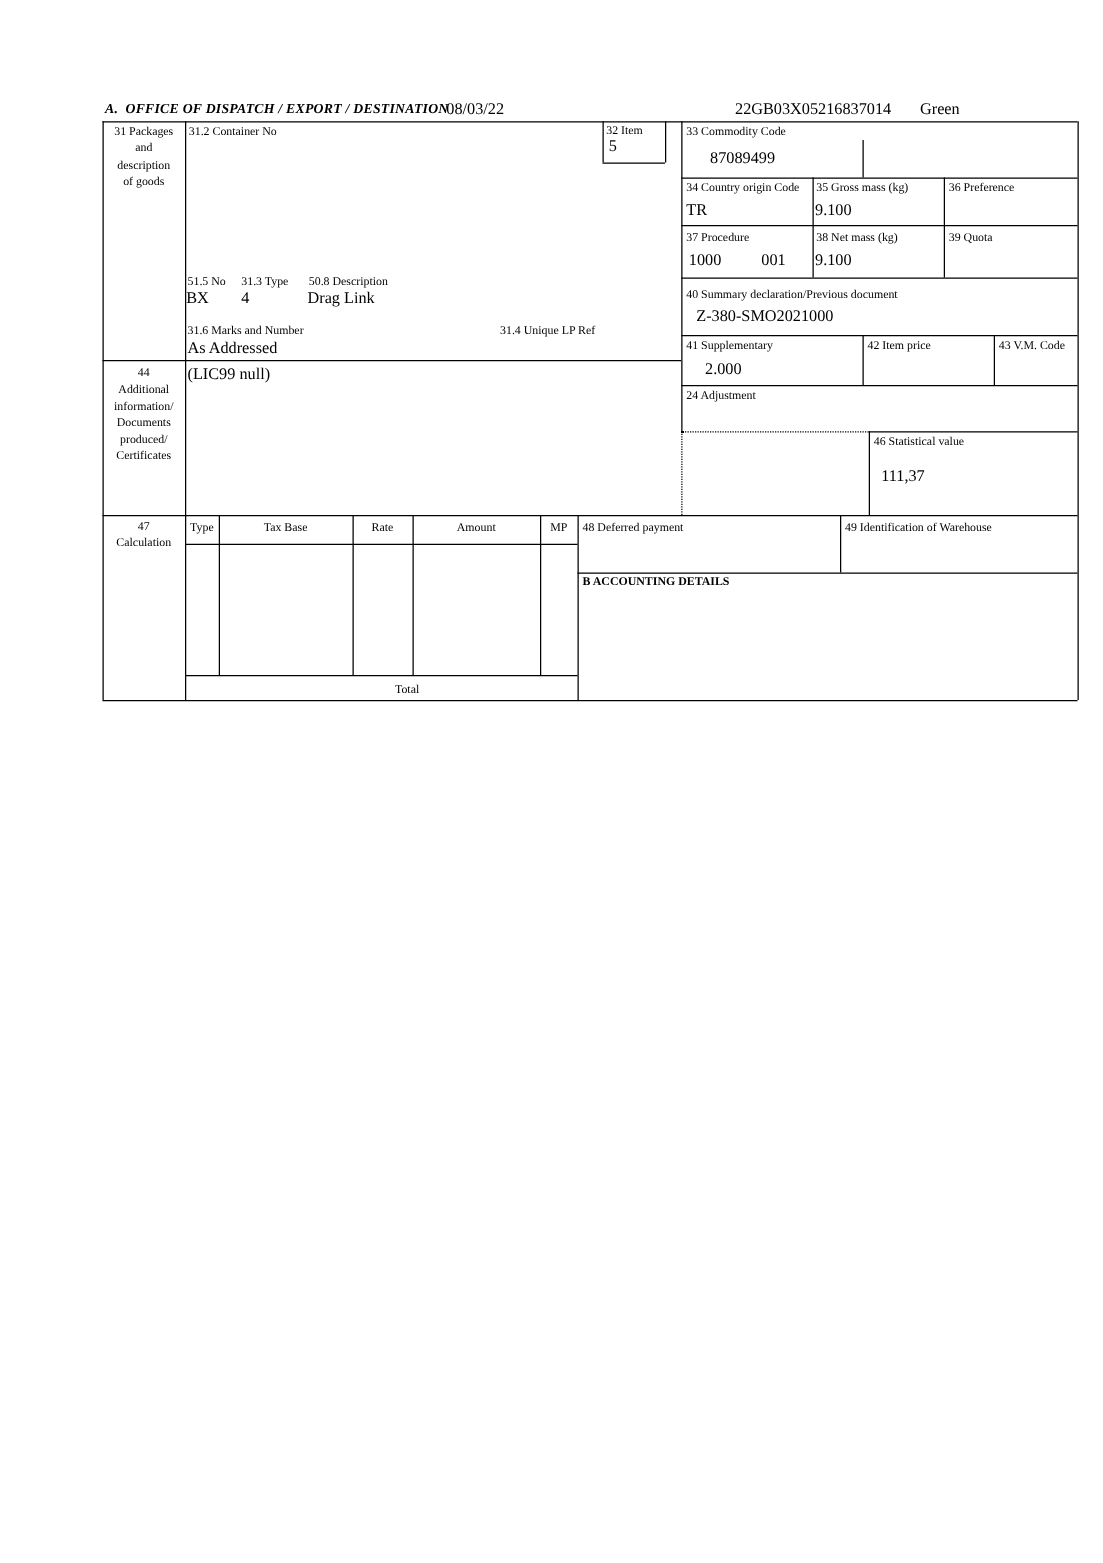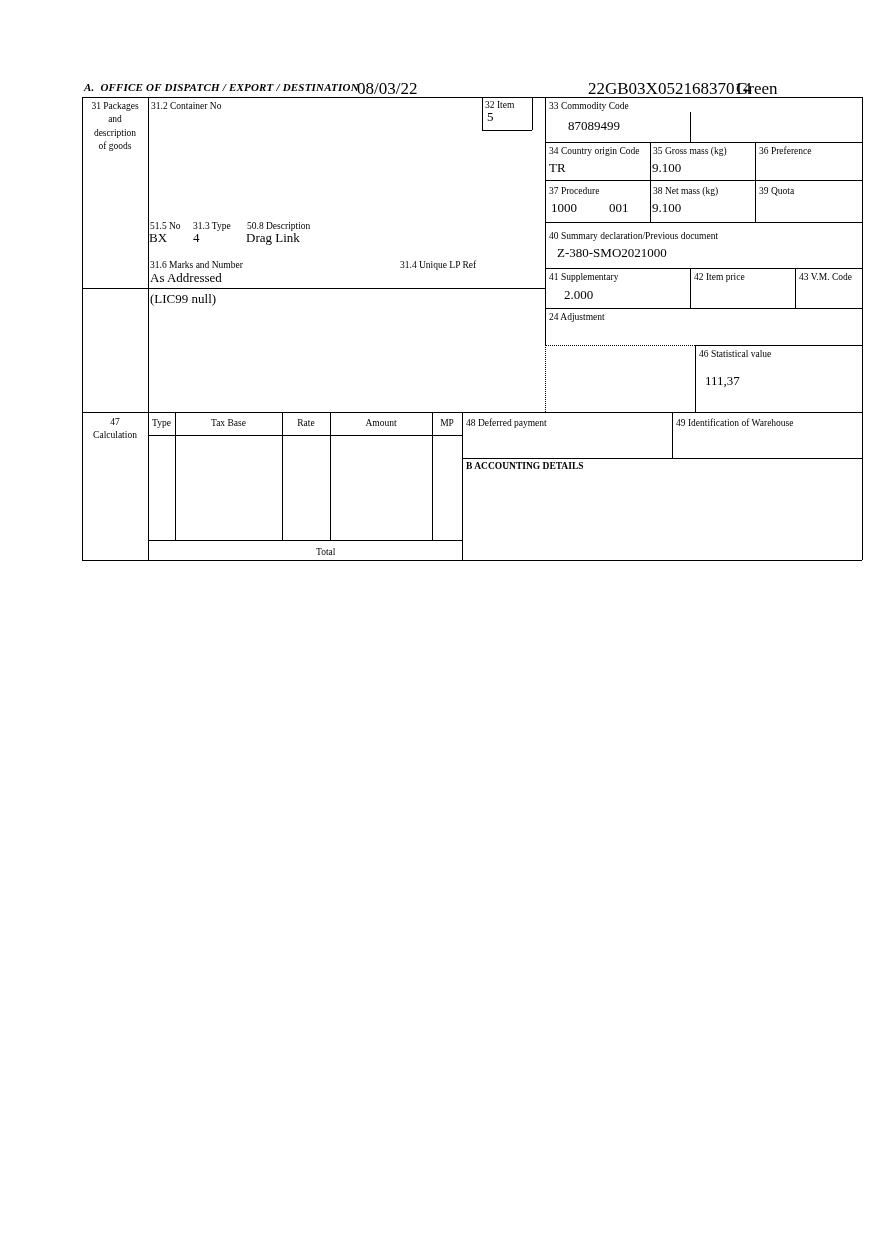--- a/index.html
+++ b/index.html
@@ -8,21 +8,21 @@
     position:relative; width:882px; height:1250px; background:#ffffff;
     font-family:"Liberation Serif","DejaVu Serif",serif; color:#000; overflow:hidden;
   }
   .lh { position:absolute; height:1px; background:#000; }
   .lv { position:absolute; width:1px; background:#000; }
   .dh { position:absolute; height:0; border-top:1px dotted #000; }
   .dv { position:absolute; width:0; border-left:1px dotted #000; }
   .lbl { position:absolute; font-size:9.5px; line-height:1.4; white-space:pre-line;text-align:center; }
   .val { position:absolute; font-size:13px; white-space:pre; line-height:1.1; }
   .hdr-title { position:absolute; font-size:11px; font-weight:bold; white-space:pre; letter-spacing:0.2px;font-style:italic; }
-  .hdr-val { position:absolute; font-size:17px; white-space:pre; }
+  .hdr-val { position:absolute; font-size:13px; white-space:pre; }
   .thead { position:absolute; font-size:9.5px; text-align:center; }
   .bold { font-weight:bold; }
 </style>
 </head>
 <body>
 
 <div class="page">
 
   <div class="hdr-title" style="left:84px;top:81px">A.  OFFICE OF DISPATCH / EXPORT / DESTINATION</div>
   <div class="hdr-val" style="left:357px;top:79px">08/03/22</div>
@@ -100,20 +100,26 @@
   <div class="lbl" style="left:759px;top:185px">39 Quota</div>
 
   <div class="lbl" style="left:549px;top:230px">40 Summary declaration/Previous document</div>
   <div class="val" style="left:557px;top:246px">Z-380-SMO2021000</div>
 
   <div class="lbl" style="left:549px;top:271px">41 Supplementary</div>
   <div class="val" style="left:564px;top:288px">2.000</div>
   <div class="lbl" style="left:694px;top:271px">42 Item price</div>
   <div class="lbl" style="left:799px;top:271px">43 V.M. Code</div>
 
+  <div class="lbl" style="left:84px;top:293px;width:62px">44
+Additional
+information/
+Documents
+produced/
+Certificates</div>
   <div class="val" style="left:150px;top:292px">(LIC99 null)</div>
 
   <div class="lbl" style="left:549px;top:311px">24 Adjustment</div>
 
   <div class="lbl" style="left:699px;top:348px">46 Statistical value</div>
   <div class="val" style="left:705px;top:374px">111,37</div>
 
   <div class="lbl" style="left:84px;top:416px;width:62px">47
 Calculation</div>
   <div class="thead" style="left:148px;top:418px;width:27px">Type</div>

